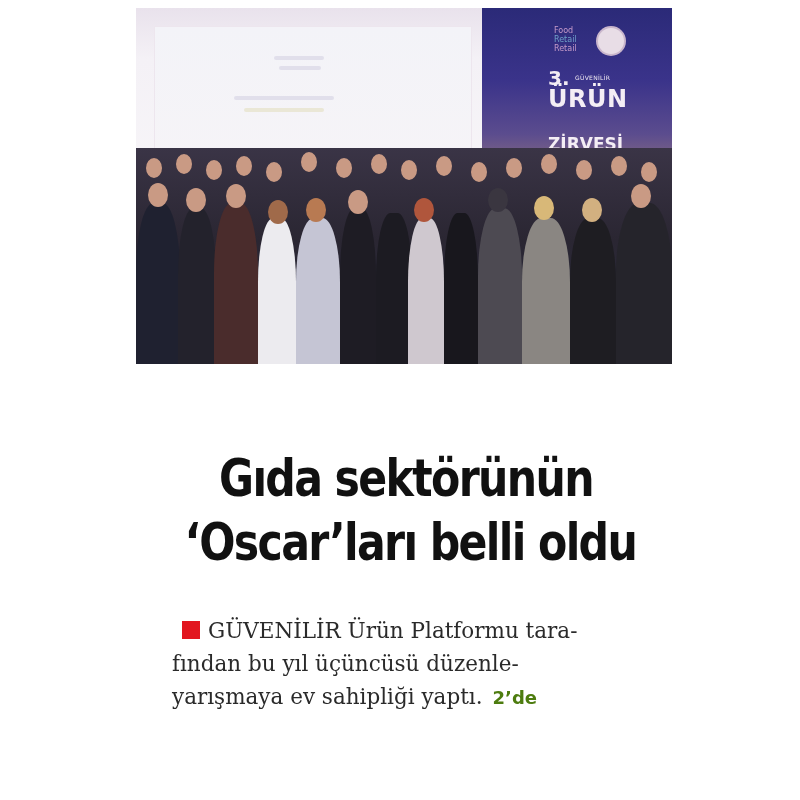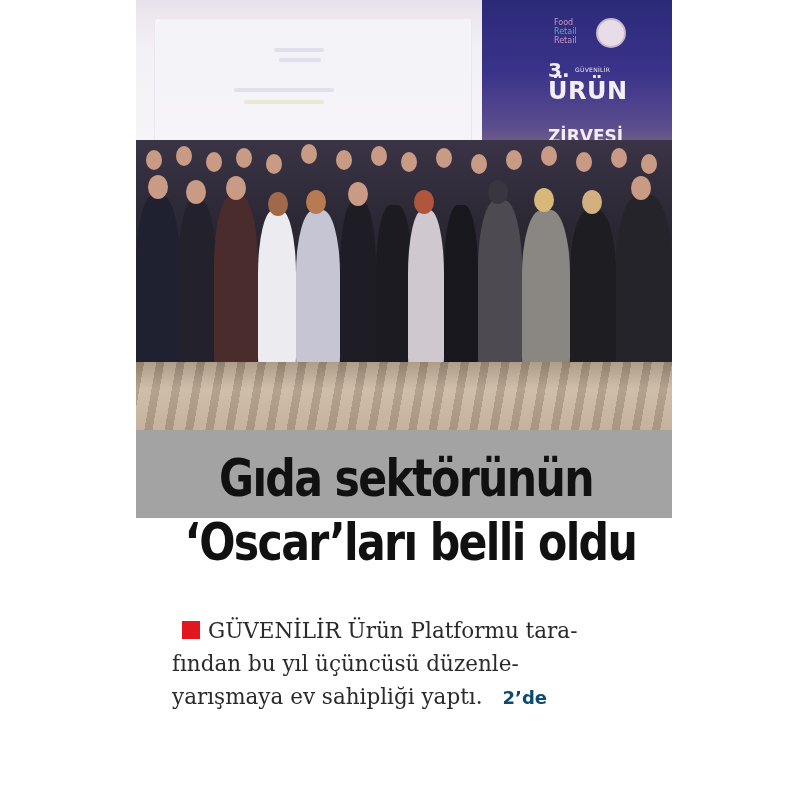--- a/index.html
+++ b/index.html
@@ -1,19 +1,19 @@
 <!DOCTYPE html>
 <html><head>
 <meta charset="utf-8">
 <style>
   html, body { margin: 0; padding: 0; background: #ffffff; }
   body { width: 800px; height: 800px; position: relative; overflow: hidden; font-family: "DejaVu Serif", serif; }
 
   .photo {
-    position: absolute; left: 136px; top: 0; width: 536px; height: 518px;
+    position: absolute; left: 136px; top: 8px; width: 536px; height: 356px;
     overflow: hidden; background: #a3a3a3;
   }
   .screen {
     position: absolute; left: 0; top: 0; width: 350px; height: 170px;
     background: linear-gradient(180deg, #e9e2ec 0%, #f4f1f6 30%, #f7f5f8 100%);
   }
   .screen-inner {
     position: absolute; left: 18px; top: 18px; width: 318px; height: 140px;
     background: linear-gradient(180deg, #f3f3f8 0%, #f6f4f7 100%);
     box-shadow: inset 0 0 0 1px #ede6ee;
@@ -57,21 +57,21 @@
   }
   .headline .line { display: block; font-size: 52px; line-height: 64px; transform: scaleX(0.82); transform-origin: center; white-space: nowrap; }
 
   .summary {
     position: absolute; left: 142px; top: 614px; width: 540px;
     font-family: "DejaVu Serif", serif; font-size: 21.5px; line-height: 33px; color: #2a2a2a;
   }
   .summary .row { display: block; white-space: nowrap; padding-left: 40px; }
   .summary .row.indent { padding-left: 30px; }
   .bullet { display: inline-block; width: 18px; height: 18px; background: #e2161f; margin-right: 8px; vertical-align: -1px; }
-  .ref { font-family: "DejaVu Sans", sans-serif; font-weight: bold; font-size: 18px; color: #0c4a6e; margin-left: 20px; }
+  .ref { font-family: "DejaVu Sans", sans-serif; font-weight: bold; font-size: 18px; color: #4d7c0f; margin-left: 10px; }
 </style>
 </head>
 <body>
 
 <div class="photo">
   <div class="screen">
     <div class="screen-inner">
       <div class="screen-text" style="left:120px;top:30px;width:50px;"></div>
       <div class="screen-text" style="left:125px;top:40px;width:42px;"></div>
       <div class="screen-text" style="left:80px;top:70px;width:100px;"></div>

